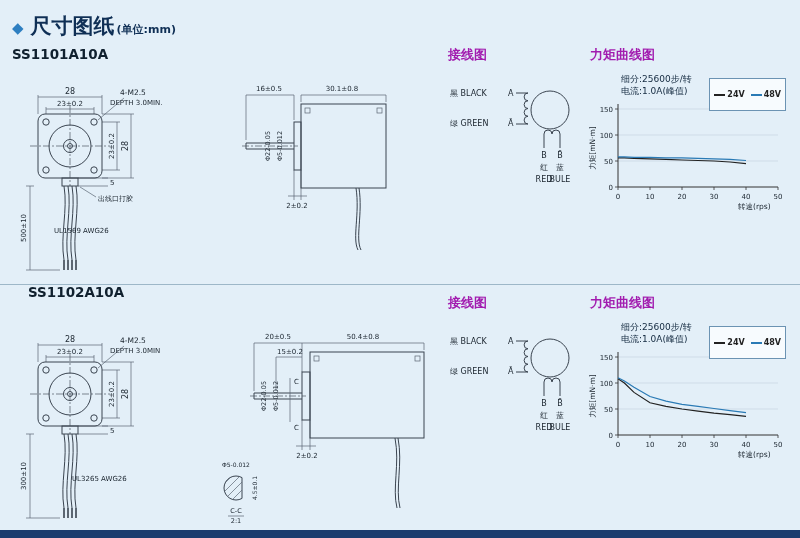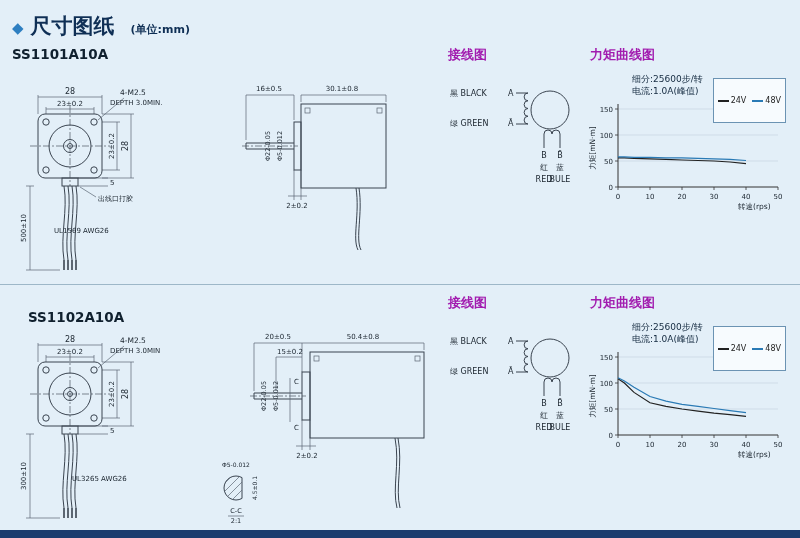--- a/index.html
+++ b/index.html
@@ -1,34 +1,34 @@
 <!DOCTYPE html>
 <html><head>
 <meta charset="utf-8">
 <style>
   html,body{margin:0;padding:0;}
   .page{position:relative;width:800px;height:538px;background:#e3eff8;overflow:hidden;
         font-family:"DejaVu Sans","Liberation Sans",sans-serif;color:#1a242e;}
   .hdr{position:absolute;left:12px;top:12px;display:flex;align-items:baseline;}
   .hdr .diamond{color:#2e7fc1;font-size:15px;margin-right:7px;}
   .hdr .t{font-size:21px;font-weight:bold;color:#0f2f55;}
-  .hdr .u{font-size:11px;font-weight:bold;color:#0f2f55;margin-left:16px;}
+  .hdr .u{font-size:11px;font-weight:bold;color:#0f2f55;margin-left:2px;}
   .model{position:absolute;font-size:13.5px;font-weight:600;color:#10202e;}
   .h2{position:absolute;font-size:13px;font-weight:bold;color:#a21caf;}
   .divider{position:absolute;left:0;right:0;top:284px;border-top:1px solid #9db7c8;}
   .bottombar{position:absolute;left:0;right:0;bottom:0;height:8px;background:#1b3c6e;}
   svg{position:absolute;overflow:visible;}
   svg text{font-family:"DejaVu Sans","Liberation Sans",sans-serif;fill:#1a242e;}
   .ln{stroke:#3a4450;stroke-width:1;fill:none;}
   .thin{stroke:#5a6672;stroke-width:0.7;fill:none;}
   .cl{stroke:#4a5662;stroke-width:0.7;fill:none;stroke-dasharray:7 2 2 2;}
   .chart-block{position:absolute;width:200px;}
-  .chart-notes{margin-left:46px;font-size:9px;line-height:11.5px;color:#13293f;}
+  .chart-notes{margin-left:35px;font-size:9px;line-height:11.5px;color:#13293f;}
   .chart-legend{position:absolute;top:4px;right:0;border:1px solid #6b93b3;background:#f7fbfe;
-                font-size:8px;padding:17px 4px;display:flex;gap:6px;align-items:center;color:#222;}
+                font-size:8px;padding:11px 4px;display:flex;gap:6px;align-items:center;color:#222;font-weight:bold;}
   .chart-legend i{display:inline-block;width:11px;height:0;border-top:2px solid #000;margin-right:2px;vertical-align:middle;}
   .chart-svg{position:static;display:block;margin-top:2px;}
 </style>
 </head>
 <body>
 
 <div class="page">
 
   <div class="hdr">
     <span class="diamond">◆</span>
@@ -189,21 +189,21 @@
         <line x1="32" y1="88" x2="192" y2="88" stroke="#333" stroke-width="1"></line>
         <text transform="translate(9,49) rotate(-90)" text-anchor="middle" font-size="7.5" fill="#222">力矩[mN·m]</text>
         <text x="152" y="110" font-size="7.5" fill="#222">转速(rps)</text>
         <polyline points="32.0,58.9 38.4,58.9 48.0,59.4 64.0,59.9 80.0,60.4 96.0,61.0 112.0,61.5 128.0,62.0 144.0,63.0 160.0,64.6" fill="none" stroke="#222222" stroke-width="1.2"></polyline>
         <polyline points="32.0,57.8 38.4,57.8 48.0,58.4 64.0,58.4 80.0,58.9 96.0,58.9 112.0,59.4 128.0,59.9 144.0,60.4 160.0,61.5" fill="none" stroke="#2a7ab5" stroke-width="1.2"></polyline>
       </svg>
   </div>
 
   <div class="divider"></div>
 
-  <div class="model" style="left:28px;top:309px">SS1102A10A</div>
+  <div class="model" style="left:28px;top:284px">SS1102A10A</div>
   <div class="h2" style="left:448px;top:294px">接线图</div>
   <div class="h2" style="left:590px;top:294px">力矩曲线图</div>
 
   <svg style="left:14px;top:322px" width="220" height="200" viewBox="0 0 220 200">
     <g class="thin">
       <line x1="24" y1="40" x2="24" y2="21"></line>
         <line x1="88" y1="40" x2="88" y2="21"></line>
       <line x1="24" y1="23" x2="88" y2="23"></line>
       <line x1="32" y1="40" x2="32" y2="33"></line>
         <line x1="80" y1="40" x2="80" y2="33"></line>

